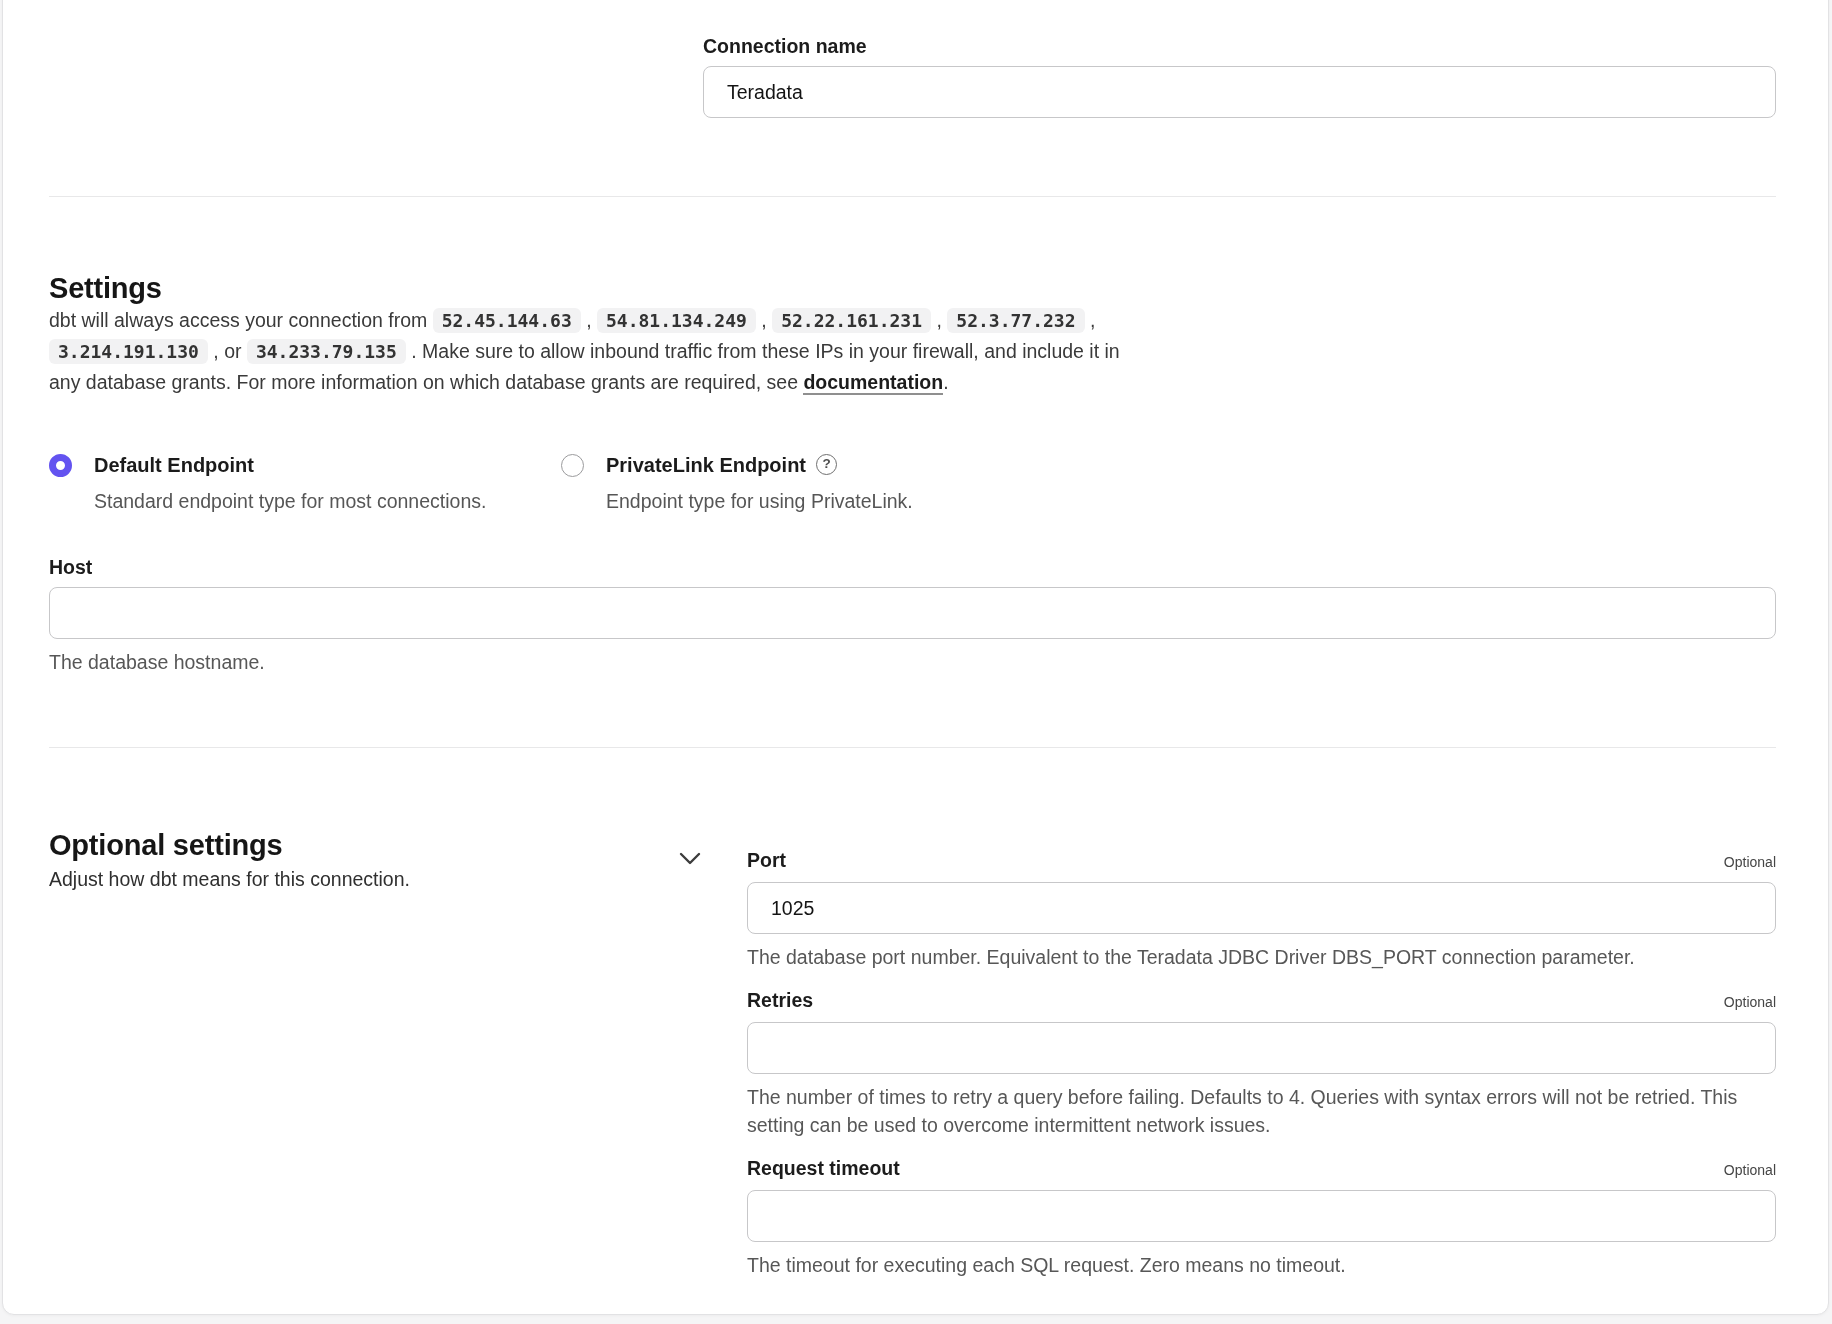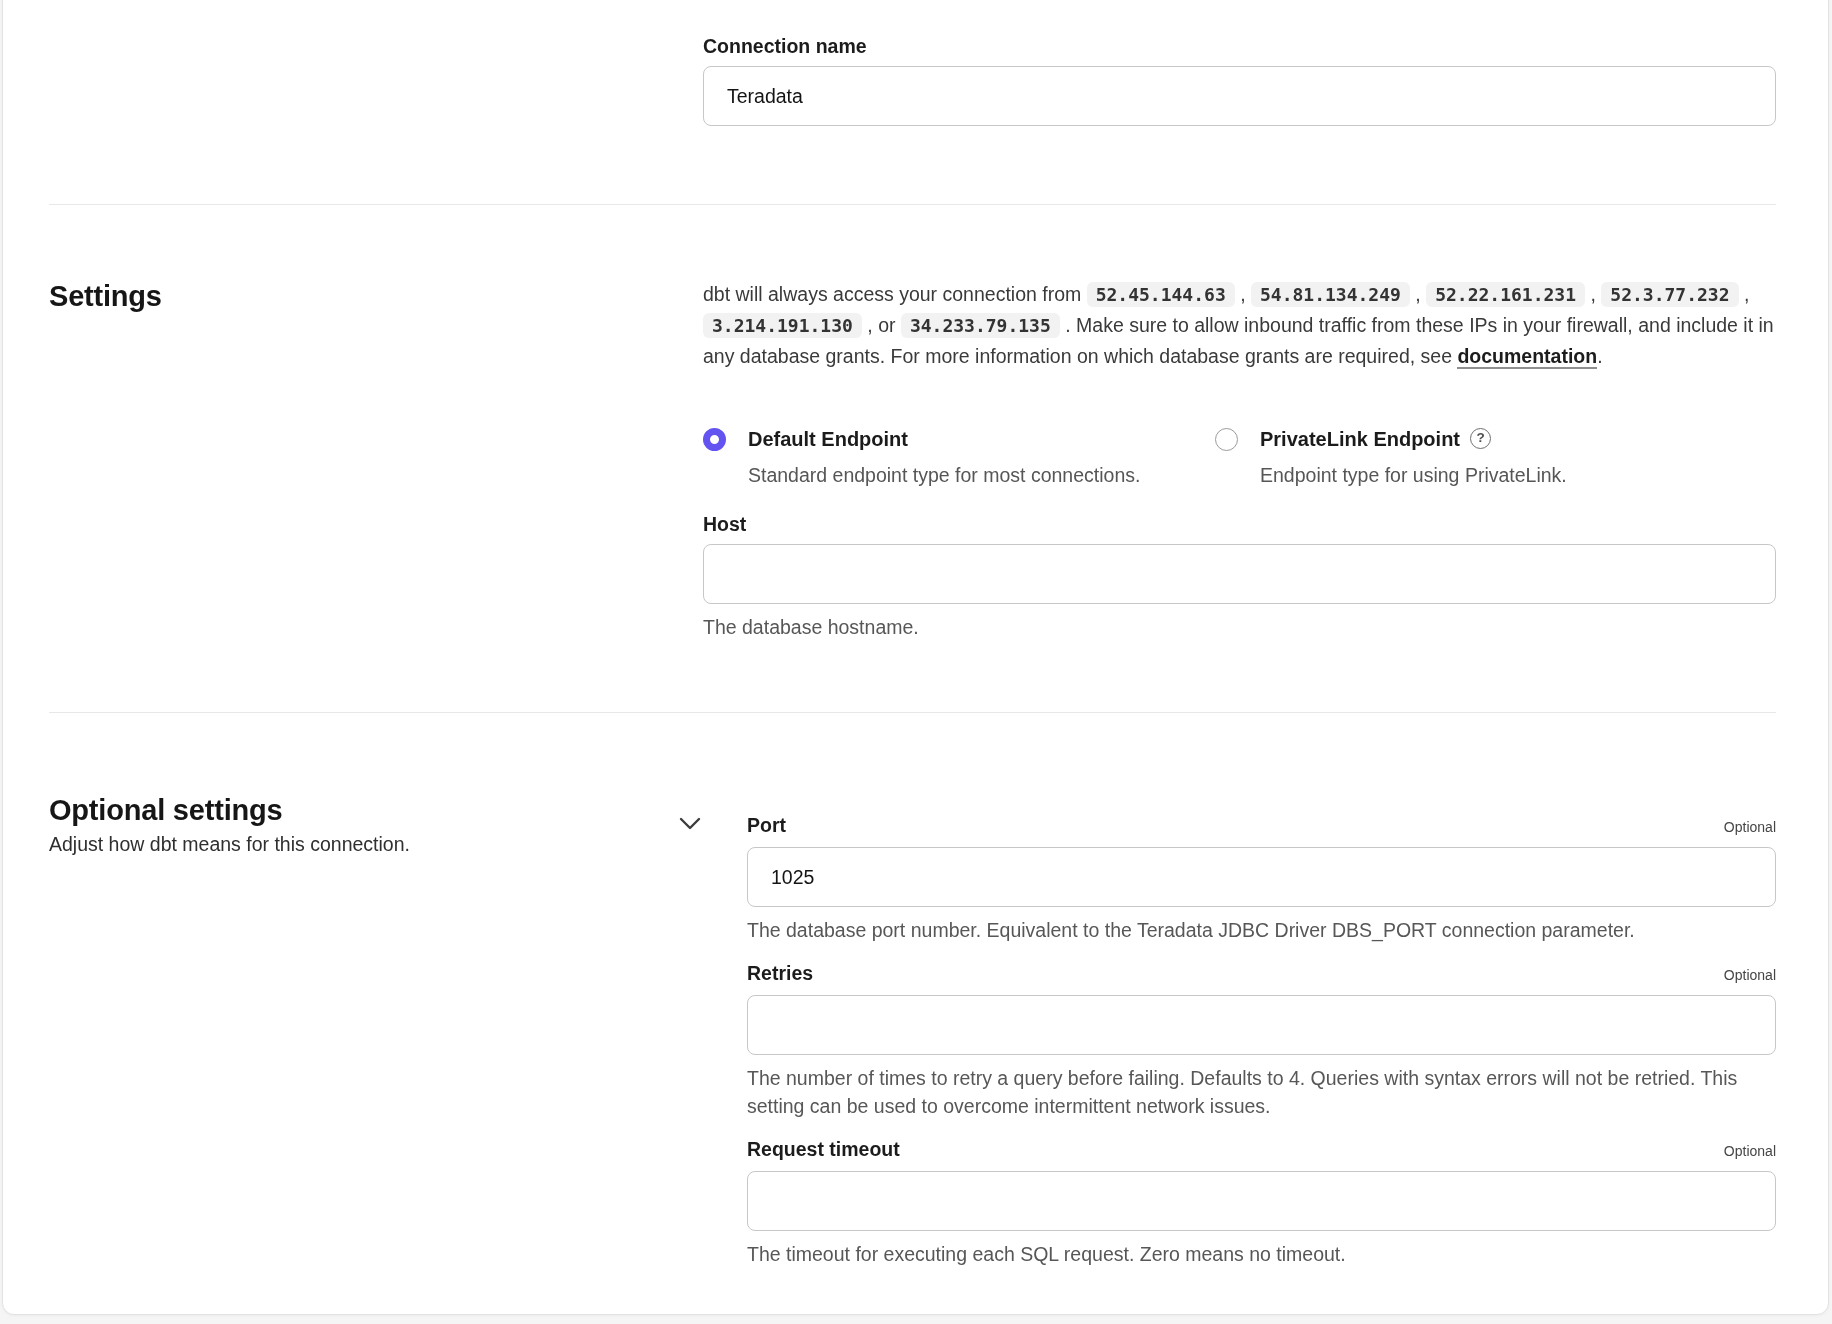--- a/index.html
+++ b/index.html
@@ -25,21 +25,21 @@
   .section { display: flex; }
   .col-left { width: 654px; flex: none; position: relative; }
   .col-right { flex: 1; min-width: 0; }
 
   .divider { border: none; border-top: 1px solid #e8e8e9; height: 0; }
 
   
   .sec-name { padding-bottom: 78px; }
 
   
-  .sec-settings { padding-top: 74px; padding-bottom: 71px; }
+  .sec-settings { padding-top: 74px; padding-bottom: 71px; flex-direction: column; }
   .sec-optional { padding-top: 80px; padding-bottom: 30px; gap: 44px; }
 
   h2.section-heading {
     font-size: 29px;
     font-weight: 700;
     color: #161616;
     letter-spacing: -0.2px;
     line-height: 34px;
   }
   .section-subtitle {
@@ -62,21 +62,21 @@
   }
   .optional-badge {
     font-size: 14px;
     font-weight: 500;
     color: #454545;
     line-height: 26px;
   }
   .text-input {
     display: block;
     width: 100%;
-    height: 60px;
+    height: 52px;
     margin-top: 7px;
     border: 1px solid #c7c7c9;
     border-radius: 8px;
     background: #fff;
     font-family: "Liberation Sans", "DejaVu Sans", sans-serif;
     font-size: 19.5px;
     color: #141414;
     padding: 0 23px;
     outline: none;
   }
@@ -148,21 +148,21 @@
     border: 1.6px solid #6f6f6f;
     border-radius: 50%;
     font-size: 13.5px;
     font-weight: 600;
     color: #4e4e4e;
     margin-left: 10px;
     vertical-align: 4px;
     cursor: default;
   }
 
-  .host-group { margin-top: 22px; }
+  .host-group { margin-top: 39px; }
 
   
   .sec-optional .col-right { padding-top: 19px; }
 
   .collapse-toggle {
     position: absolute;
     top: 17px; right: 0;
     width: 26px; height: 26px;
     display: flex; align-items: center; justify-content: center;
     cursor: pointer;

